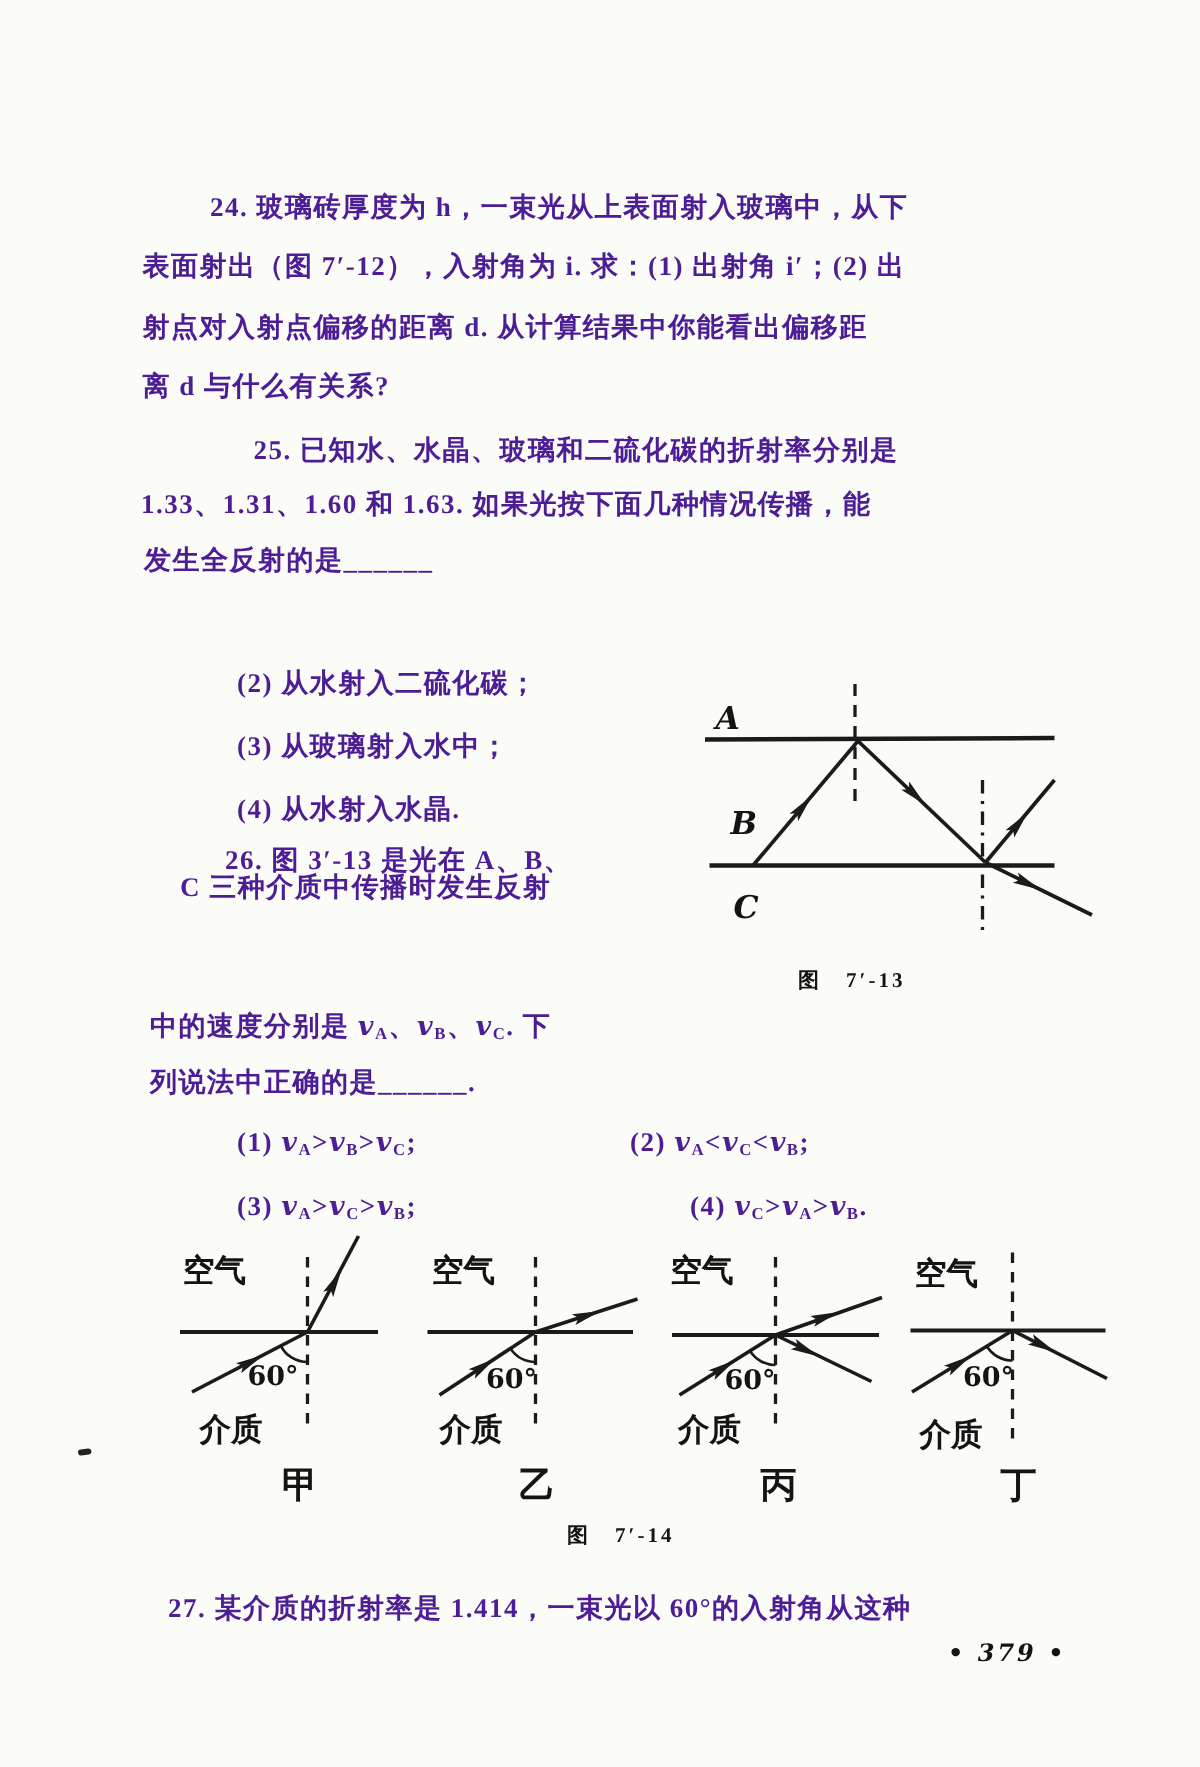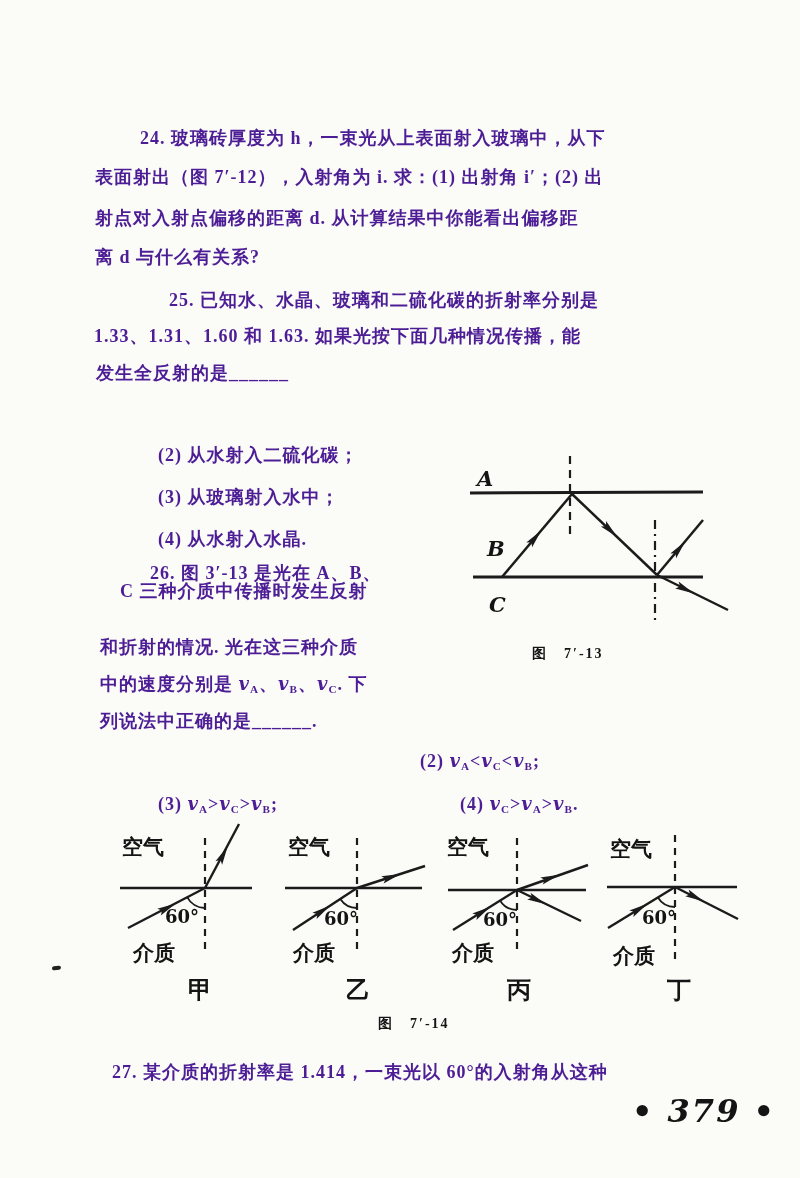--- a/index.html
+++ b/index.html
@@ -15,21 +15,21 @@
   .opt{font-weight:600;}
   .math i{font-style:italic;font-family:"DejaVu Serif",serif;}
   sub{font-size:0.62em;vertical-align:-0.25em;}
   .figcap{
     position:absolute;font-size:14px;font-weight:700;letter-spacing:2px;color:#141414;
   }
   .panel-tag{
     position:absolute;font-size:24px;font-weight:700;color:#141414;
   }
   .pagenum{
-    position:absolute;font-size:32px;font-style:italic;font-weight:700;
+    position:absolute;font-size:16px;font-style:italic;font-weight:700;
     font-family:"DejaVu Serif",serif;color:#141414;letter-spacing:2px;
   }
   svg{position:absolute;}
   svg text{fill:#141414;}
   .svg-cjk{font-family:"Liberation Serif","DejaVu Serif",serif;font-size:21px;font-weight:700;}
   .svg-ang{font-family:"DejaVu Serif",serif;font-size:18px;font-weight:700;}
   .svg-med{font-family:"DejaVu Serif",serif;font-size:21px;font-weight:700;font-style:italic;}
   .ink{stroke:#1b1b1b;fill:none;}
   .dart{fill:#1b1b1b;stroke:none;}
   .stray{position:absolute;background:#222;border-radius:2px;}
@@ -46,24 +46,24 @@
 
   <div class="tl" style="left:145px;top:283px;margin-left:24px;">25. 已知水、水晶、玻璃和二硫化碳的折射率分别是</div>
   <div class="tl" style="left:94px;top:319px;">1.33、1.31、1.60 和 1.63. 如果光按下面几种情况传播，能</div>
   <div class="tl" style="left:96px;top:356px;">发生全反射的是______</div>
   <div class="tl opt" style="left:158px;top:438px;">(2) 从水射入二硫化碳；</div>
   <div class="tl opt" style="left:158px;top:480px;">(3) 从玻璃射入水中；</div>
   <div class="tl opt" style="left:158px;top:522px;">(4) 从水射入水晶.</div>
 
   <div class="tl" style="left:150px;top:556px;">26. 图 3′-13 是光在 A、B、</div>
   <div class="tl" style="left:96px;top:574px;margin-left:24px;">C 三种介质中传播时发生反射</div>
-  <div class="tl" style="left:100px;top:630px;">和折射的情况. 光在这三种介质</div>
   <div class="tl math" style="left:100px;top:667px;">中的速度分别是 <i>v</i><sub>A</sub>、<i>v</i><sub>B</sub>、<i>v</i><sub>C</sub>. 下</div>
   <div class="tl" style="left:100px;top:704px;">列说法中正确的是______.</div>
 
+  <div class="tl opt math" style="left:158px;top:744px;">(1) <i>v</i><sub>A</sub>&gt;<i>v</i><sub>B</sub>&gt;<i>v</i><sub>C</sub>;</div>
   <div class="tl opt math" style="left:420px;top:744px;">(2) <i>v</i><sub>A</sub>&lt;<i>v</i><sub>C</sub>&lt;<i>v</i><sub>B</sub>;</div>
   <div class="tl opt math" style="left:158px;top:787px;">(3) <i>v</i><sub>A</sub>&gt;<i>v</i><sub>C</sub>&gt;<i>v</i><sub>B</sub>;</div>
   <div class="tl opt math" style="left:420px;top:787px;margin-left:40px;">(4) <i>v</i><sub>C</sub>&gt;<i>v</i><sub>A</sub>&gt;<i>v</i><sub>B</sub>.</div>
 
   <svg style="left:455px;top:448px;" width="335" height="190" viewBox="0 0 335 190">
     <defs>
       <polygon id="dart" class="dart" points="10,0 -9,3.8 -5.5,0 -9,-3.8"></polygon>
     </defs>
 
     <line class="ink" x1="15" y1="45" x2="248" y2="44" stroke-width="3"></line>

